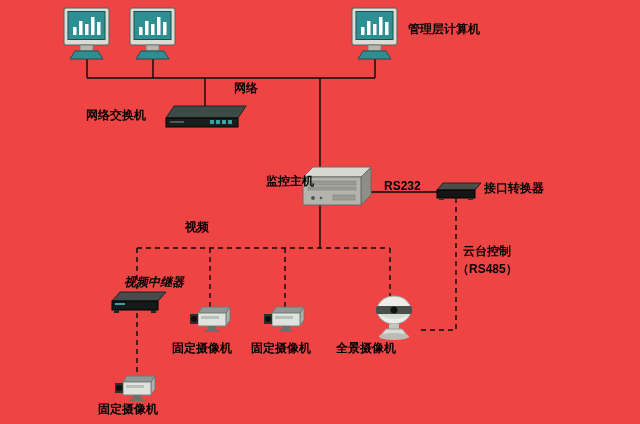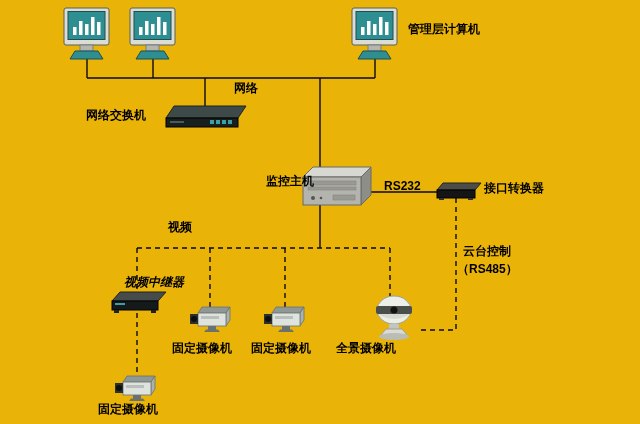--- a/index.html
+++ b/index.html
@@ -5,21 +5,21 @@
   html, body {
     margin: 0;
     padding: 0;
     background: #ffffff;
     font-family: "Liberation Sans", sans-serif;
   }
   .stage {
     position: relative;
     width: 640px;
     height: 424px;
-    background: #eab308;
+    background: #ef4444;
     overflow: hidden;
   }
   .svg-layer {
     position: absolute;
     left: 0;
     top: 0;
   }
   .lbl {
     position: absolute;
     font-size: 12px;
@@ -133,21 +133,21 @@
     <use href="#dome" x="370" y="294"></use>
     <use href="#boxcam" x="115" y="374"></use>
   </svg>
 
   <div class="lbl" style="left:408px; top:22px;">管理层计算机</div>
   <div class="lbl" style="left:234px; top:81px;">网络</div>
   <div class="lbl" style="left:86px;  top:108px;">网络交换机</div>
   <div class="lbl" style="left:266px; top:174px;">监控主机</div>
   <div class="lbl" style="left:384px; top:179px;">RS232</div>
   <div class="lbl" style="left:484px; top:181px;">接口转换器</div>
-  <div class="lbl" style="left:168px; top:220px;">视频</div>
+  <div class="lbl" style="left:185px; top:220px;">视频</div>
   <div class="lbl" style="left:463px; top:244px;">云台控制</div>
   <div class="lbl" style="left:457px; top:262px;">（RS485）</div>
   <div class="lbl" style="left:124px; top:275px;font-style:italic;">视频中继器</div>
   <div class="lbl" style="left:172px; top:341px;">固定摄像机</div>
   <div class="lbl" style="left:251px; top:341px;">固定摄像机</div>
   <div class="lbl" style="left:336px; top:341px;">全景摄像机</div>
   <div class="lbl" style="left:98px;  top:402px;">固定摄像机</div>
 
 </div>
 

